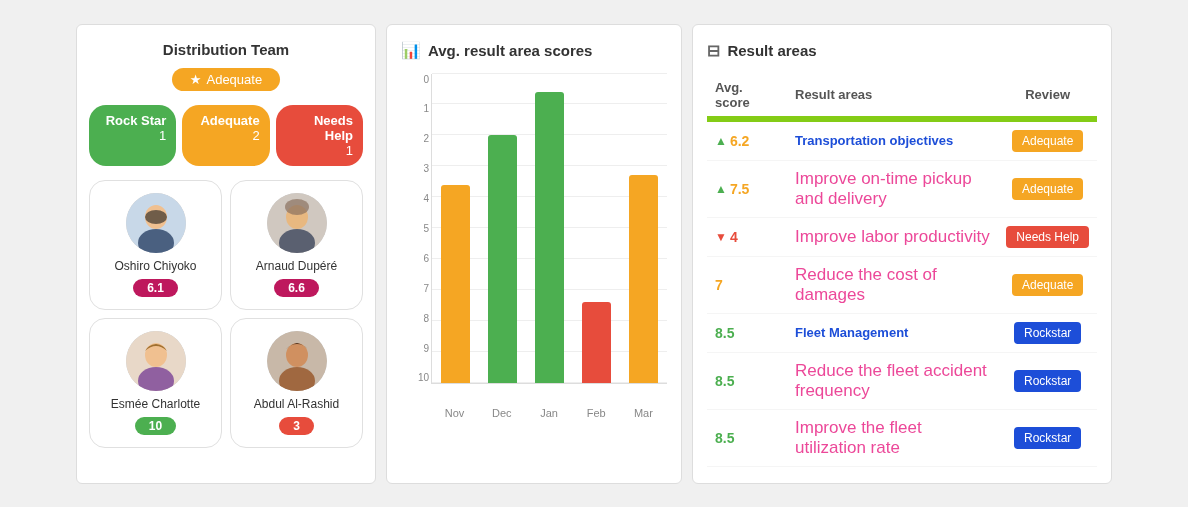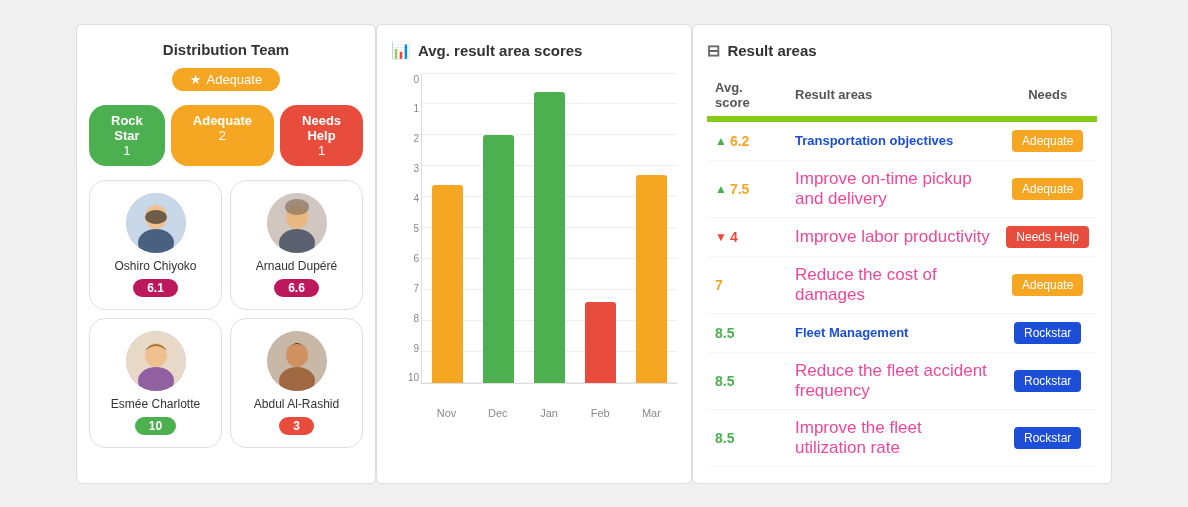--- a/index.html
+++ b/index.html
@@ -7,20 +7,21 @@
       font-family: -apple-system, BlinkMacSystemFont, 'Segoe UI', Arial, sans-serif;
       background: #f0f0f0;
       display: flex;
       justify-content: center;
       align-items: center;
       min-height: 100vh;
       font-size: 13px;
     }
     .main-container {
       display: flex;
+      gap: 10px;
       background: #f0f0f0;
       padding: 10px;
       width: 1056px;
     }
 
     
     .left-panel {
       background: #fff;
       border: 1px solid #ddd;
       border-radius: 6px;
@@ -52,22 +53,22 @@
     }
     .badge-pill .star { font-size: 13px; }
     .stats-row {
       display: flex;
       gap: 6px;
       margin-bottom: 14px;
     }
     .stat-box {
       flex: 1;
       border-radius: 17px;
-      padding: 8px 22px;
-      text-align: center;
+      padding: 8px 10px;
+      text-align: right;
       color: #fff;
       font-size: 13px;
     }
     .stat-box .stat-label { font-weight: 600; font-size: 13px; }
     .stat-box .stat-count { font-size: 13px; }
     .stat-green { background: #4caf50; }
     .stat-orange { background: #f5a623; }
     .stat-red { background: #e74c3c; }
 
     .team-grid {
@@ -424,21 +425,21 @@
   <div class="right-panel">
     <div class="panel-title">
       <span style="font-size:16px; color:#666;">⊟</span>
       <span>Result areas</span>
     </div>
     <table class="result-table">
       <thead>
         <tr>
           <th>Avg. score</th>
           <th>Result areas</th>
-          <th>Needs</th>
+          <th>Review</th>
         </tr>
       </thead>
       <tbody id="result-tbody">
       <tr>
             <td>
               <div class="avg-score">
                 <span class="arrow-up">▲</span>
                 <span class="score-orange-text">6.2</span>
               </div>
             </td>

